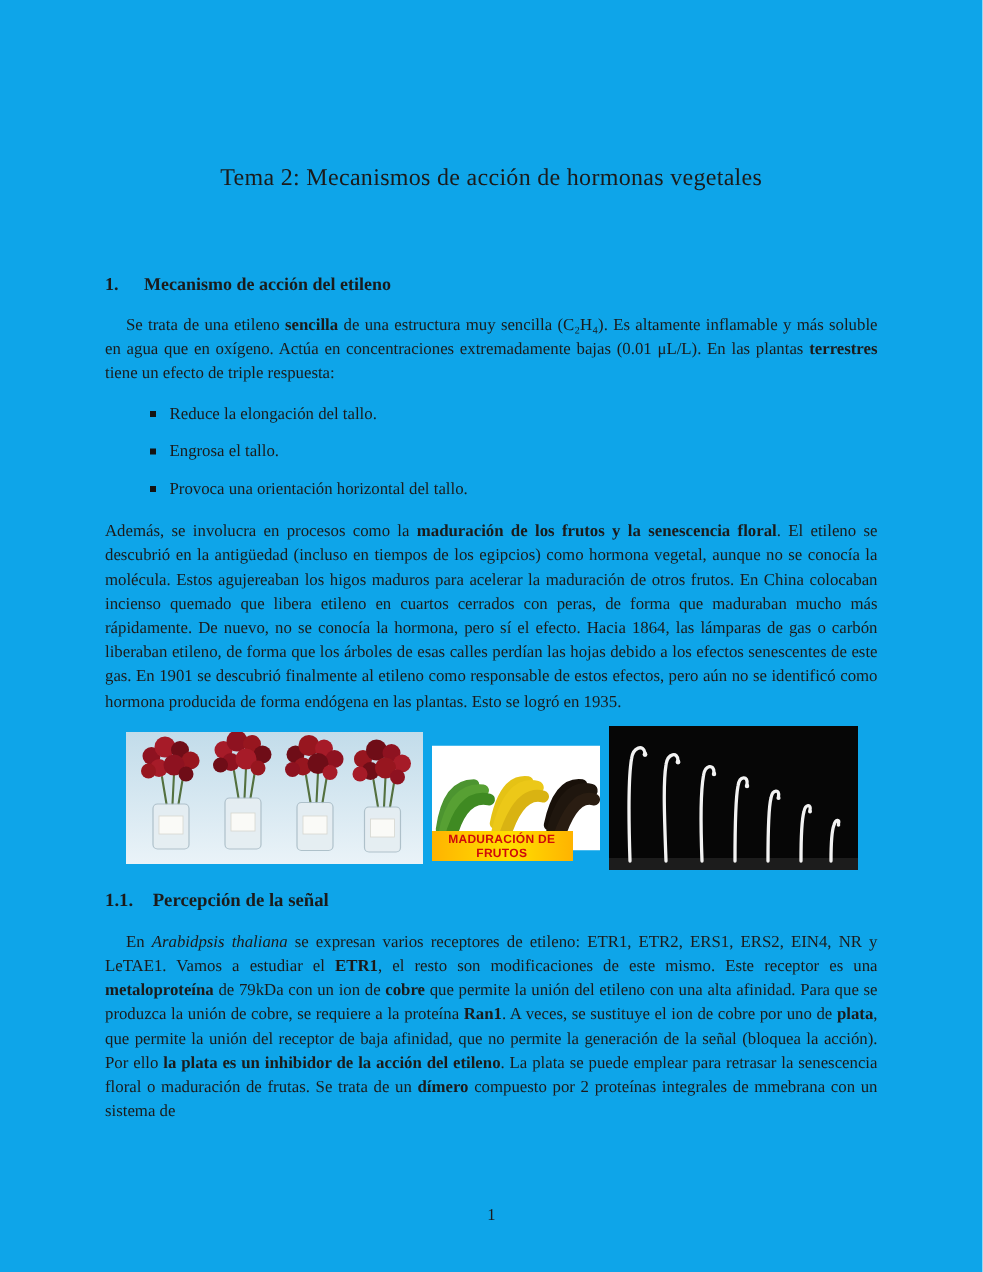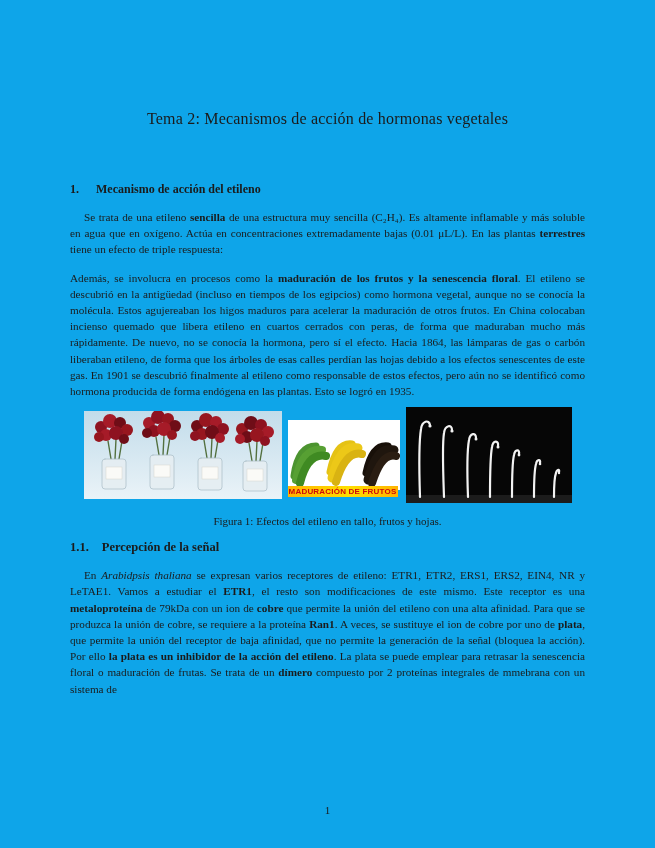--- a/index.html
+++ b/index.html
@@ -32,21 +32,21 @@
     display:flex; align-items:center;
     margin:0 0 9px 30px;
     font-size:11.2px; line-height:16.2px;
   }
   .sq { width:4px; height:4px; background:#141414; margin-right:9px; flex:0 0 auto; }
   .figure { margin:8px 0 0 0; padding:0; }
   .fig-row { display:flex; justify-content:center; align-items:center; gap:6px; }
   .fig-img { position:relative; flex:0 0 auto; }
   .fig-img svg { display:block; }
   .banana-label {
-    position:absolute; left:0; bottom:-7px; width:110px;
+    position:absolute; left:0; bottom:-7px; width:94px;
     background:linear-gradient(90deg,#ffb300,#ffdf00 55%,#ffb300);
     color:#cf0a0a; font-weight:700; font-size:8px;
     font-family:"Liberation Sans","DejaVu Sans",sans-serif;
     text-align:center; padding:1px 0; letter-spacing:0.2px;
   }
   .caption { text-align:center; font-size:11px; margin-top:12px; }
   .page-number {
     position:absolute; bottom:32px; left:0; right:0;
     text-align:center; font-size:11px;
   }
@@ -59,20 +59,34 @@
 <div class="page">
 
   <h1 class="title">Tema 2: Mecanismos de acción de hormonas vegetales</h1>
 
   <div class="sec-heading">
     <span class="sec-num">1.</span><span>Mecanismo de acción del etileno</span>
   </div>
 
   <p class="body indent"><span>Se trata de una etileno </span><b>sencilla</b><span> de una estructura muy sencilla (C₂H₄). Es altamente inflamable y más soluble en agua que en oxígeno. Actúa en concentraciones extremadamente bajas (0.01 μL/L). En las plantas </span><b>terrestres</b><span> tiene un efecto de triple respuesta:</span></p>
 
+  <ul class="bullet-list">
+    <li class="bullet-item">
+      <span class="sq"></span>
+      <span>Reduce la elongación del tallo.</span>
+    </li>
+    <li class="bullet-item">
+      <span class="sq"></span>
+      <span>Engrosa el tallo.</span>
+    </li>
+    <li class="bullet-item">
+      <span class="sq"></span>
+      <span>Provoca una orientación horizontal del tallo.</span>
+    </li>
+  </ul>
 
   <p class="body"><span>Además, se involucra en procesos como la </span><b>maduración de los frutos y la senescencia floral</b><span>. El etileno se descubrió en la antigüedad (incluso en tiempos de los egipcios) como hormona vegetal, aunque no se conocía la molécula. Estos agujereaban los higos maduros para acelerar la maduración de otros frutos. En China colocaban incienso quemado que libera etileno en cuartos cerrados con peras, de forma que maduraban mucho más rápidamente. De nuevo, no se conocía la hormona, pero sí el efecto. Hacia 1864, las lámparas de gas o carbón liberaban etileno, de forma que los árboles de esas calles perdían las hojas debido a los efectos senescentes de este gas. En 1901 se descubrió finalmente al etileno como responsable de estos efectos, pero aún no se identificó como hormona producida de forma endógena en las plantas. Esto se logró en 1935.</span></p>
 
   <figure class="figure">
     <div class="fig-row">
 
       <div class="fig-img">
         <svg width="198" height="88" viewBox="0 0 198 88">
           <defs>
             <linearGradient id="fgbg" x1="0" y1="0" x2="0" y2="1">
@@ -175,21 +189,20 @@
             <circle cx="70" cy="32" r="1.5"></circle>
               <circle cx="92" cy="40" r="1.5"></circle>
             <circle cx="113" cy="48" r="1.4"></circle>
               <circle cx="134" cy="57" r="1.3"></circle>
             <circle cx="153" cy="66" r="1.2"></circle>
           </g>
         </svg>
       </div>
 
     </div>
-    <figcaption class="caption">Figura 1: Efectos del etileno en tallo, frutos y hojas.</figcaption>
   </figure>
 
   <div class="subsec-heading">
     <span class="subsec-num">1.1.</span><span>Percepción de la señal</span>
   </div>
 
   <p class="body indent"><span>En </span><i>Arabidpsis thaliana</i><span> se expresan varios receptores de etileno: ETR1, ETR2, ERS1, ERS2, EIN4, NR y LeTAE1. Vamos a estudiar el </span><b>ETR1</b><span>, el resto son modificaciones de este mismo. Este receptor es una </span><b>metaloproteína</b><span> de 79kDa con un ion de </span><b>cobre</b><span> que permite la unión del etileno con una alta afinidad. Para que se produzca la unión de cobre, se requiere a la proteína </span><b>Ran1</b><span>. A veces, se sustituye el ion de cobre por uno de </span><b>plata</b><span>, que permite la unión del receptor de baja afinidad, que no permite la generación de la señal (bloquea la acción). Por ello </span><b>la plata es un inhibidor de la acción del etileno</b><span>. La plata se puede emplear para retrasar la senescencia floral o maduración de frutas. Se trata de un </span><b>dímero</b><span> compuesto por 2 proteínas integrales de mmebrana con un sistema de</span></p>
 
   <div class="page-number">1</div>
 

